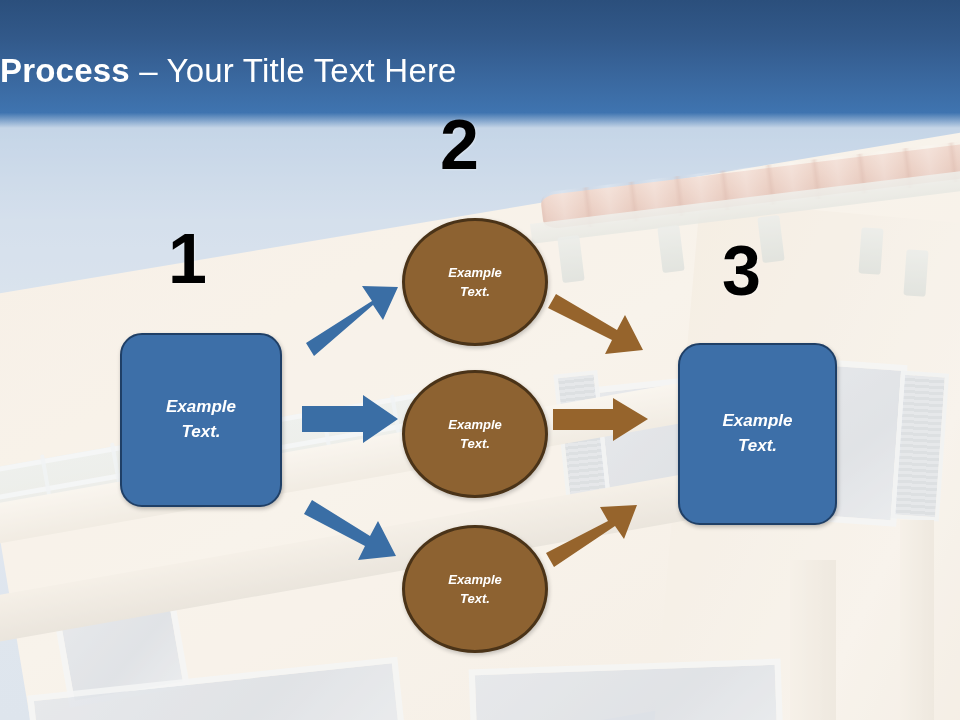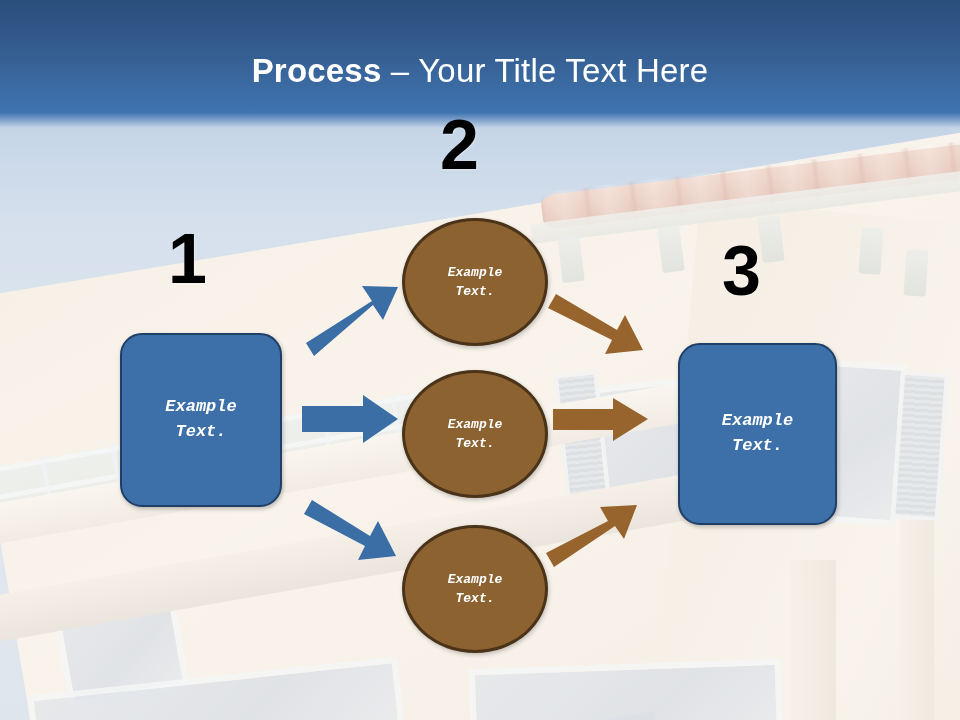--- a/index.html
+++ b/index.html
@@ -96,21 +96,21 @@
   .photo-wash{
     position:absolute;inset:0;background:rgba(255,255,255,.40);
   }
 
   
   .header{
     position:absolute;left:0;top:0;width:960px;height:128px;
     background:linear-gradient(180deg,#2b4f7c 0%,#32598a 30%,#3a689f 62%,#3f74b0 88%,rgba(70,123,178,0) 100%);
   }
   .title{
-    position:absolute;left:0;top:52px;width:960px;text-align:center;
+    position:absolute;left:0;top:52px;width:960px;text-align:left;
     font-size:33px;color:#ffffff;letter-spacing:.2px;white-space:nowrap;
   }
   .title .b{font-weight:bold;}
   .title .n{font-weight:normal;}
 
   
   .stepnum{
     position:absolute;color:#000;font-weight:bold;line-height:1;
     text-shadow:1px 1px 2px rgba(255,255,255,.35);
   }
@@ -135,21 +135,21 @@
     border-radius:50%;color:#fff;font-weight:bold;font-style:italic;
     font-size:13px;line-height:1.5;text-align:center;
     display:flex;align-items:center;justify-content:center;
     box-shadow:1px 2px 4px rgba(0,0,0,.22);
   }
   #circ1{left:402px;top:218px;width:140px;height:122px;}
   #circ2{left:402px;top:370px;width:140px;height:122px;}
   #circ3{left:402px;top:525px;width:140px;height:122px;}
 
   .arrow{position:absolute;}
-  .txt{pointer-events:none;font-family:Liberation Mono, monospace;}
+  .txt{pointer-events:none;}
 </style>
 </head>
 <body>
 
 <div id="slide">
 
   <div class="photo">
     <div class="sky"></div>
     <div class="sky2"></div>
 

